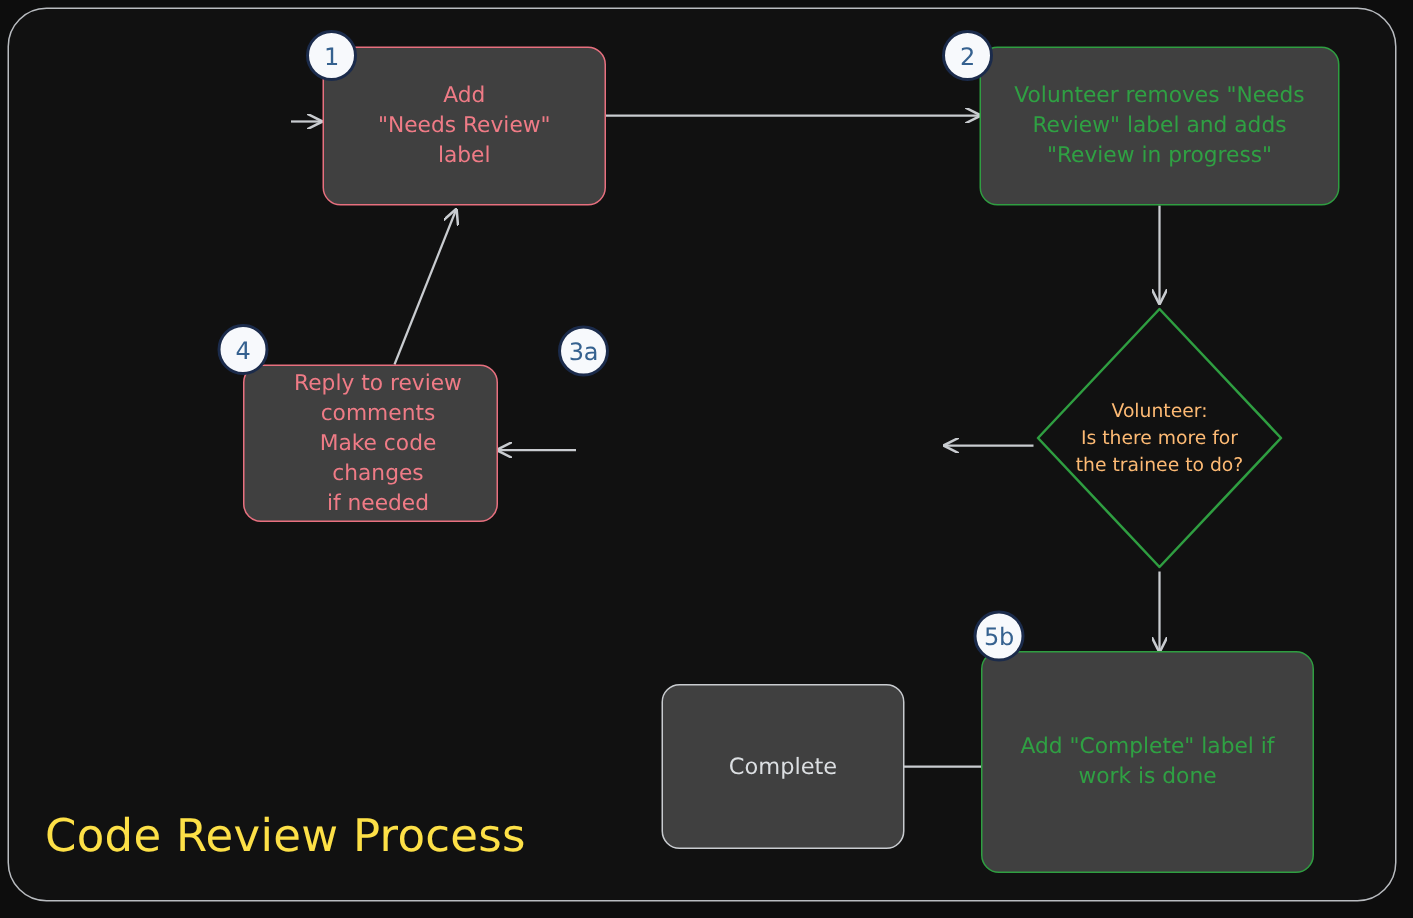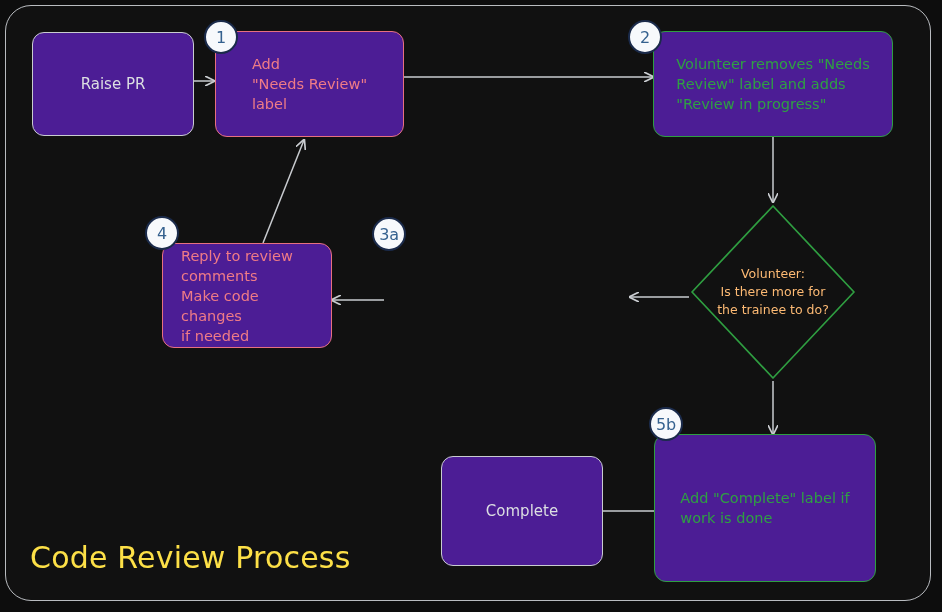--- a/index.html
+++ b/index.html
@@ -35,22 +35,23 @@
     width: 942px;
     height: 612px;
   }
   
   .node {
     position: absolute;
     box-sizing: border-box;
     display: flex;
     align-items: center;
     justify-content: center;
+    text-align: center;
     border-radius: 12px;
-    background: #4c1d95;
+    background: #404040;
     z-index: 3;
   }
   .node .txt {
     display: block;
     line-height: 1.38;
     white-space: pre-line;
     padding: 0 8px;
   }
   .node.plain {
     border: 1.6px solid #c9ccd0;
@@ -143,23 +144,20 @@
       <line x1="384" y1="300" x2="332" y2="300"></line>
 
       <line x1="263" y1="243" x2="304" y2="140"></line>
 
       <line x1="773" y1="381" x2="773" y2="434"></line>
 
       <line x1="654" y1="511" x2="586" y2="511"></line>
     </g>
   </svg>
 
-  <div class="node plain" id="n-raise-pr" style="left:32px; top:32px; width:162px; height:104px;">
-    <span class="txt">Raise PR</span>
-  </div>
 
   <div class="node pink" id="n-add-needs-review" style="left:215px; top:31px; width:189px; height:106px;">
     <span class="txt">Add
 "Needs Review"
 label</span>
   </div>
 
   <div class="node green" id="n-volunteer-removes" style="left:653px; top:31px; width:240px; height:106px;">
     <span class="txt">Volunteer removes "Needs
 Review" label and adds

